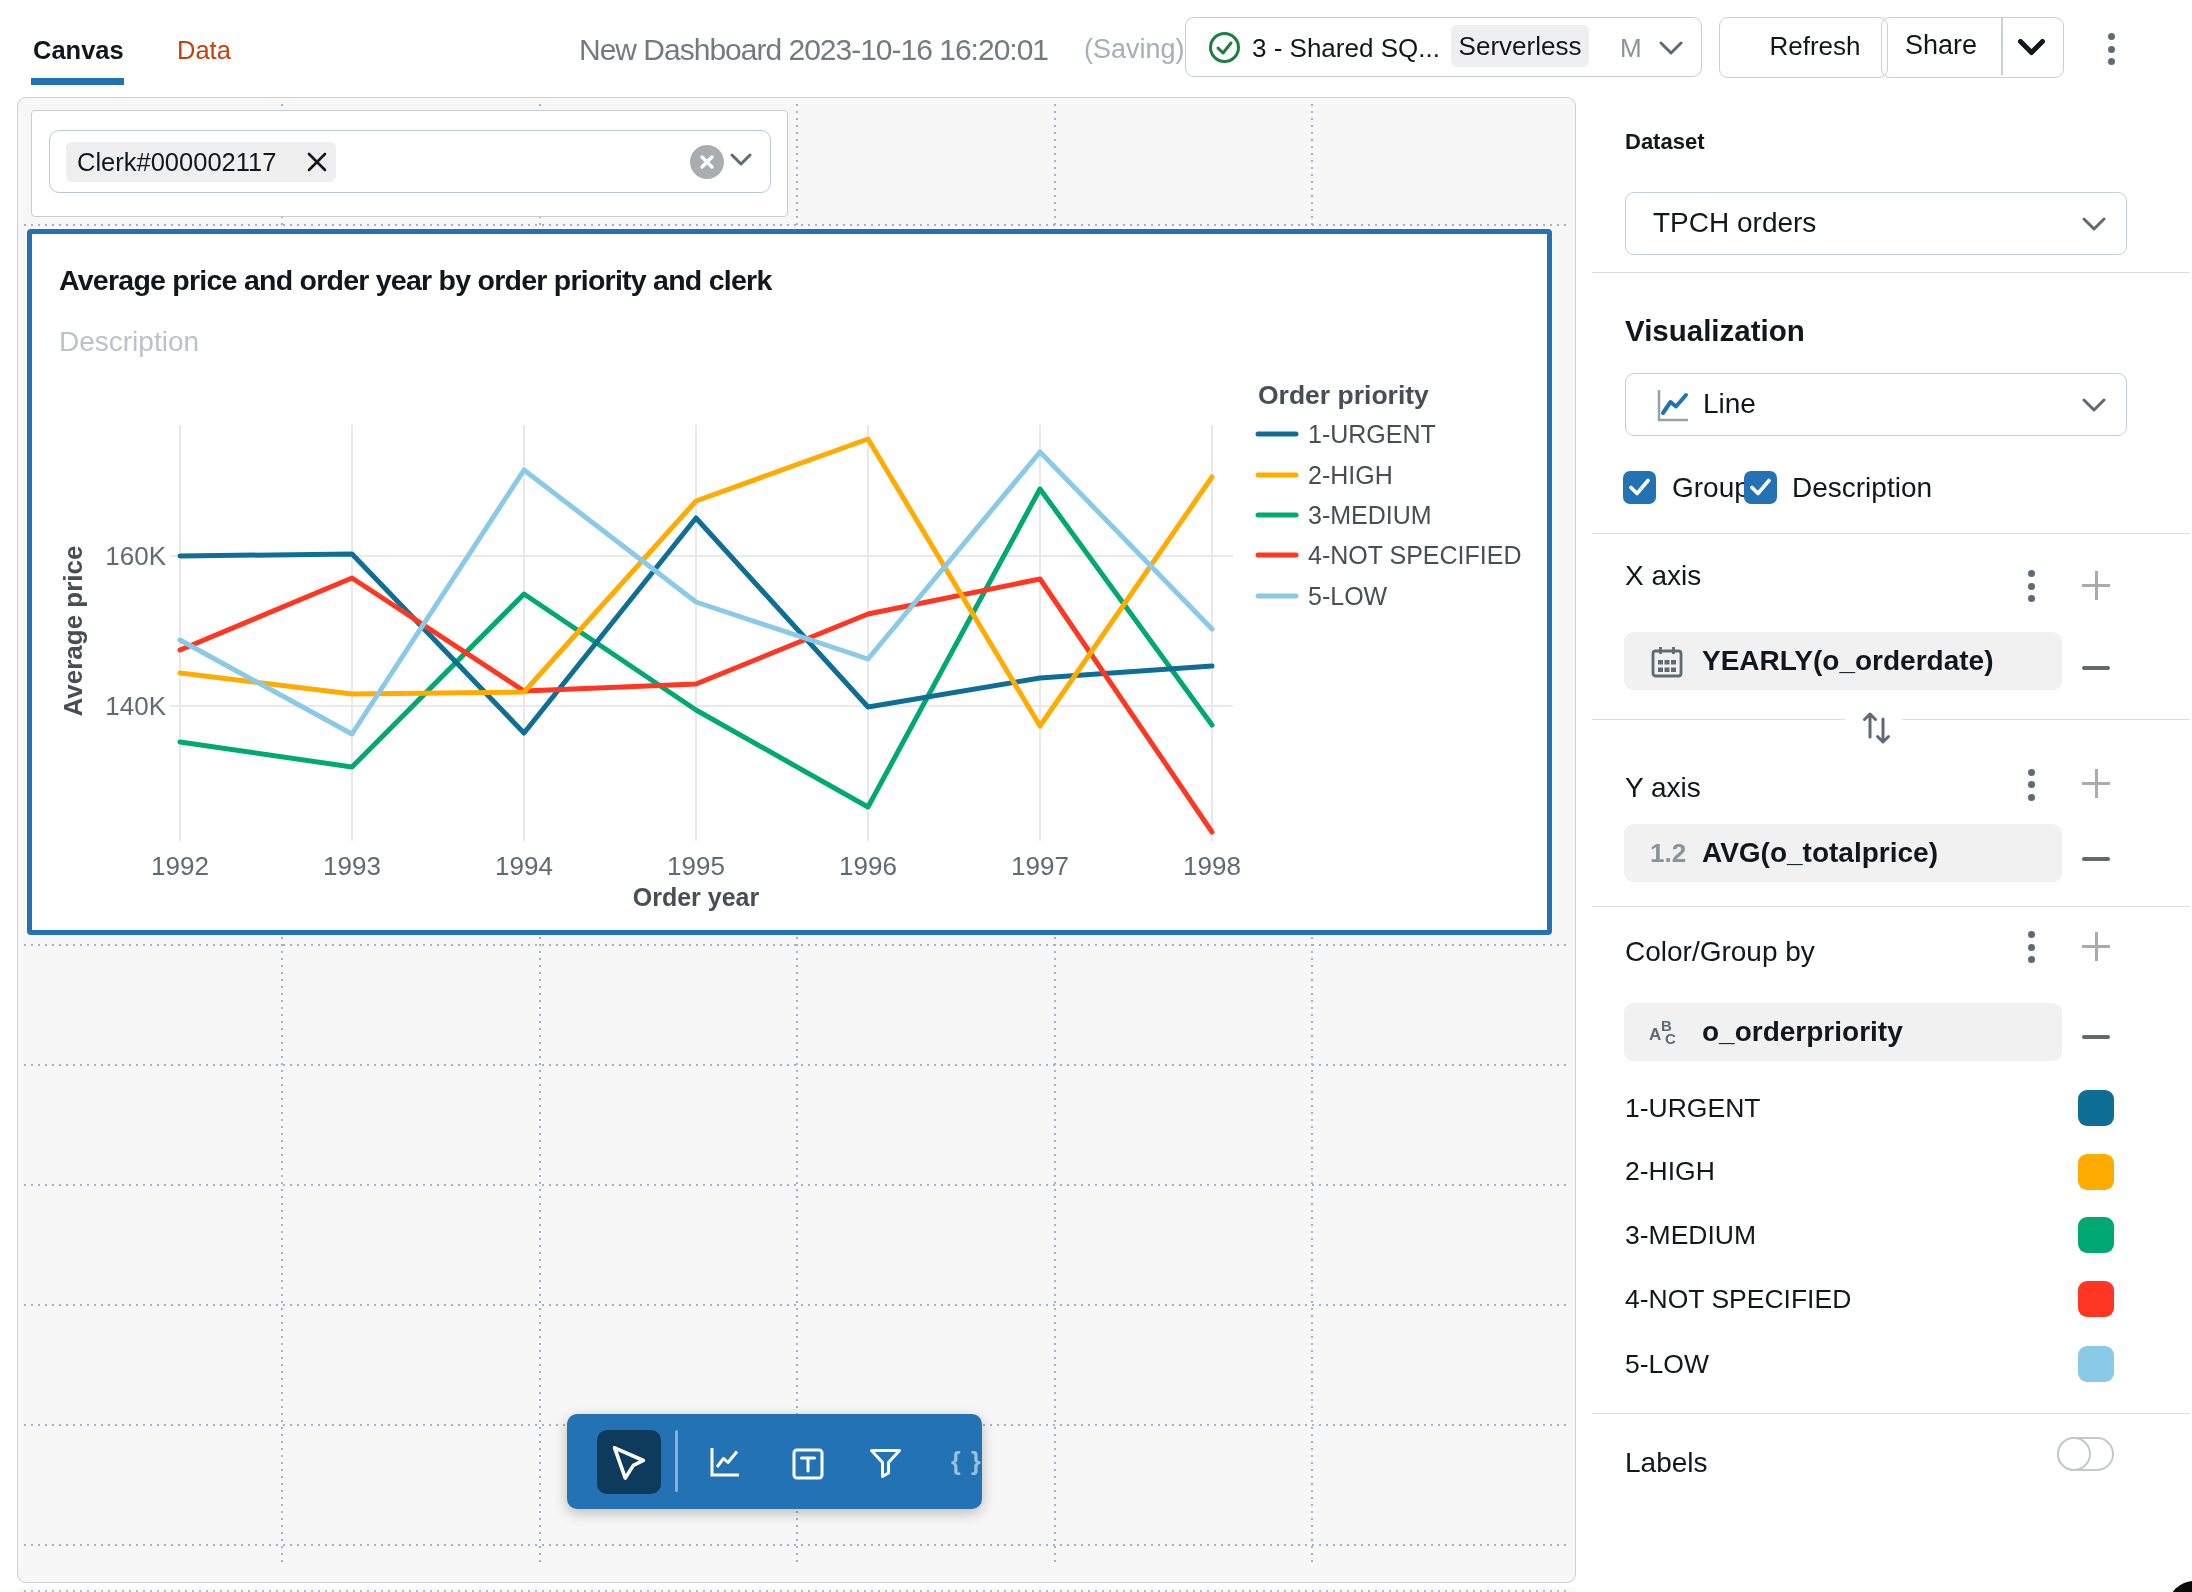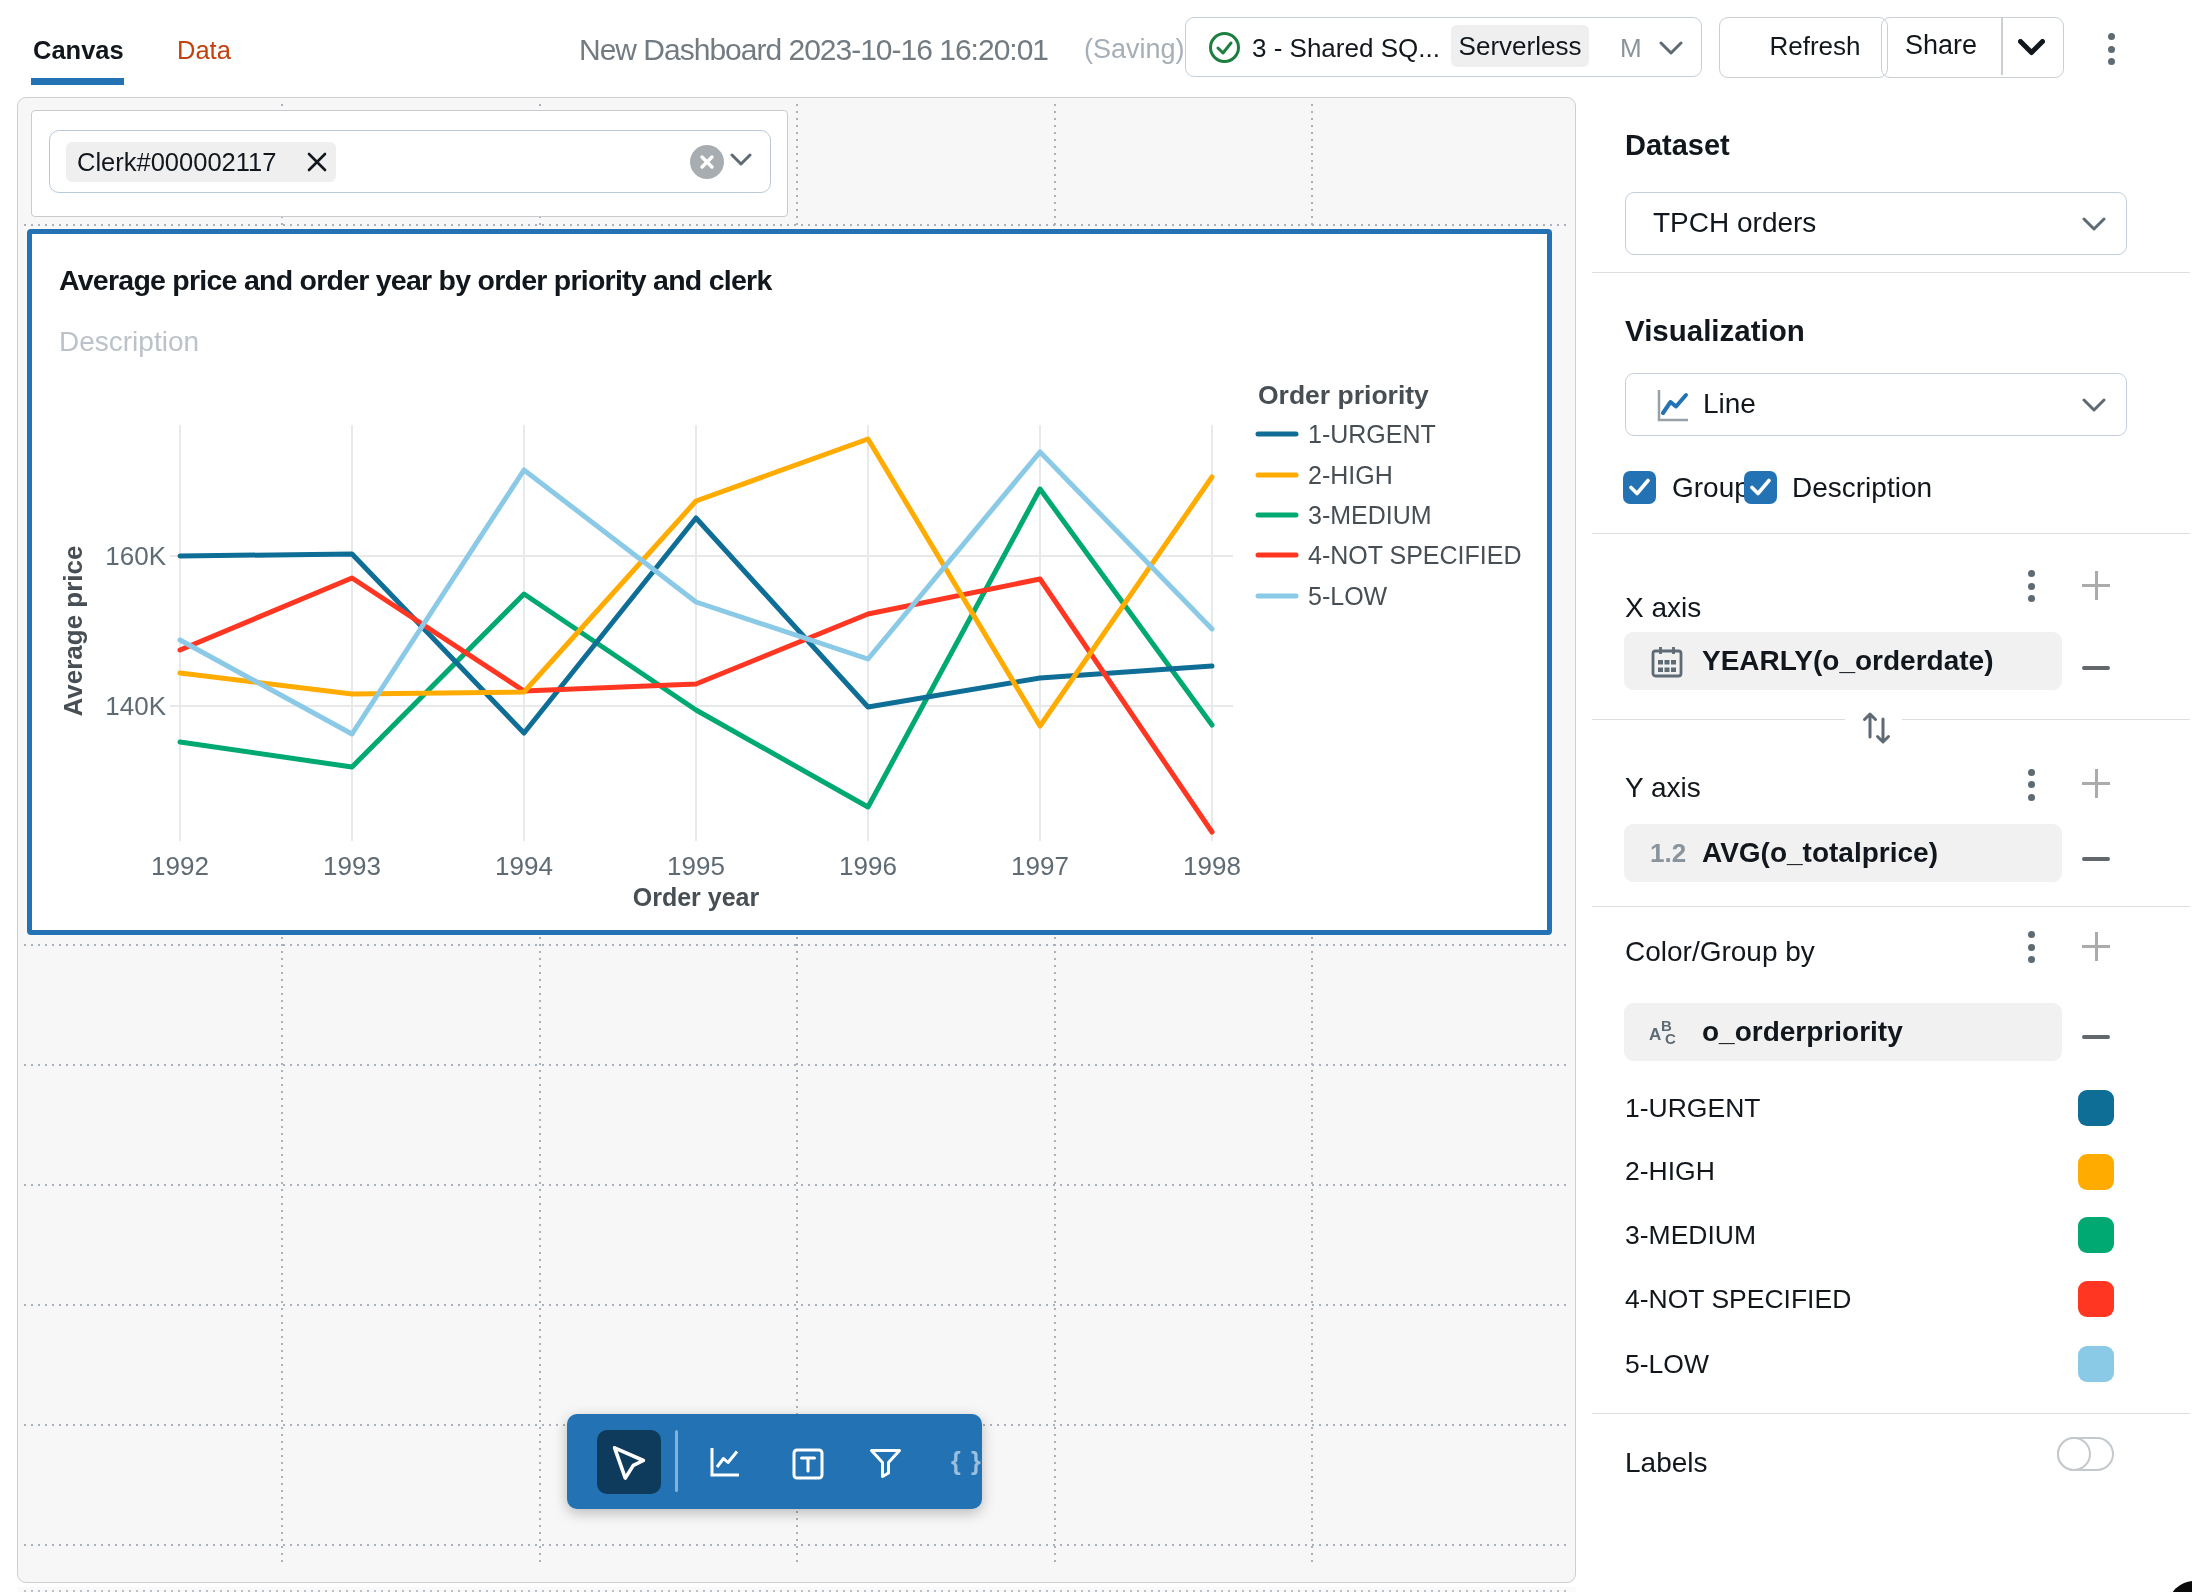--- a/index.html
+++ b/index.html
@@ -145,21 +145,21 @@
 <svg class="a" style="left:792px;top:1448px;" width="32" height="32" viewBox="0 0 32 32">
   <rect x="2" y="2" width="28" height="28" rx="3" fill="none" stroke="#fff" stroke-width="3"></rect>
   <path d="M9.5 10 H22.5 M16 10 V23" stroke="#fff" stroke-width="3" stroke-linecap="round"></path>
 </svg>
 <svg class="a" style="left:869px;top:1448px;" width="33" height="31" viewBox="0 0 33 31">
   <path d="M2.5 2.5 H30.5 L19.5 14.5 V25 L13.5 28.5 V14.5 Z" fill="none" stroke="#fff" stroke-width="3" stroke-linejoin="round"></path>
 </svg>
 <div class="a" style="left:951px;top:1447px;font-size:25px;font-weight:700;color:rgba(255,255,255,.55);">{</div>
 <div class="a" style="left:971px;top:1447px;font-size:25px;font-weight:700;color:rgba(255,255,255,.55);">}</div>
 
-<div class="a" style="left:1625px;top:129px;font-size:29px;font-weight:700;">Dataset</div>
+<div class="a" style="left:1625px;top:129px;font-size:22px;font-weight:700;">Dataset</div>
 <div class="a" style="left:1625px;top:192px;width:502px;height:63px;border:1.5px solid #C3D0DB;border-radius:9px;box-sizing:border-box;"></div>
 <div class="a" style="left:1653px;top:207px;font-size:28px;">TPCH orders</div>
 <svg class="a" style="left:2082px;top:217px;" width="24" height="14" viewBox="0 0 24 14">
     <polyline class="chev" points="2,2 12,12 22,2"></polyline>
   </svg>
 <div class="divider" style="top:272px;"></div>
 
 <div class="a" style="left:1625px;top:314px;font-size:29.5px;font-weight:700;">Visualization</div>
 <div class="a" style="left:1625px;top:373px;width:502px;height:63px;border:1.5px solid #C3D0DB;border-radius:9px;box-sizing:border-box;"></div>
 <svg class="a" style="left:1652px;top:386px;" width="40" height="40" viewBox="0 0 40 40">
@@ -176,21 +176,21 @@
     <polyline points="2,9.5 8,15.5 19,2.5" fill="none" stroke="#fff" stroke-width="3.6" stroke-linecap="round" stroke-linejoin="round"></polyline>
   </svg>
 <div class="a" style="left:1672px;top:472px;font-size:28px;">Group</div>
 <div class="a" style="left:1744px;top:471px;width:33px;height:33px;background:#2272B4;border-radius:7px;"></div>
 <svg class="a" style="left:1750px;top:478px;" width="21" height="19" viewBox="0 0 21 19">
     <polyline points="2,9.5 8,15.5 19,2.5" fill="none" stroke="#fff" stroke-width="3.6" stroke-linecap="round" stroke-linejoin="round"></polyline>
   </svg>
 <div class="a" style="left:1792px;top:472px;font-size:28px;">Description</div>
 <div class="divider" style="top:533px;"></div>
 
-<div class="ptext" style="top:592px;">X axis</div>
+<div class="ptext" style="top:560px;">X axis</div>
 <div class="kebab" style="top:570px;">
     <i style="top:0;"></i>
     <i style="top:12.5px;"></i>
     <i style="top:25px;"></i>
   </div>
 <div class="plus" style="top:571px;"></div>
 <div class="pill" style="top:632px;text-decoration:underline;">
   <svg style="position:absolute;left:26px;top:13px;" width="34" height="34" viewBox="0 0 34 34">
     <rect x="3" y="6" width="28" height="25" rx="2.5" fill="none" stroke="#5F6B74" stroke-width="2.8"></rect>
     <path d="M10.5 2 V9 M23.5 2 V9" stroke="#5F6B74" stroke-width="2.8"></path>

